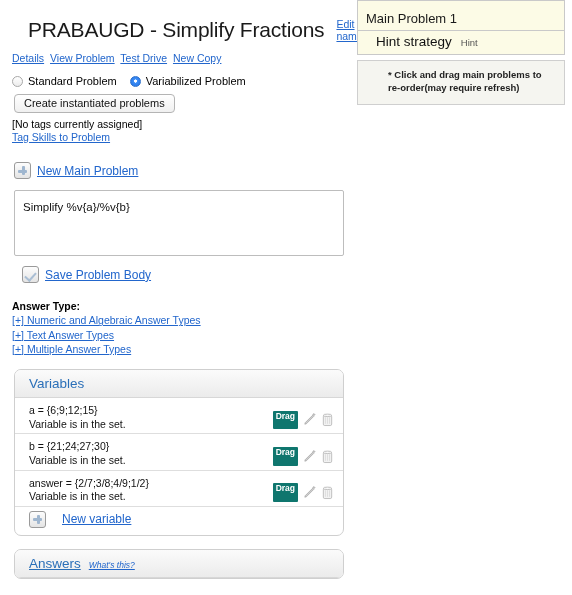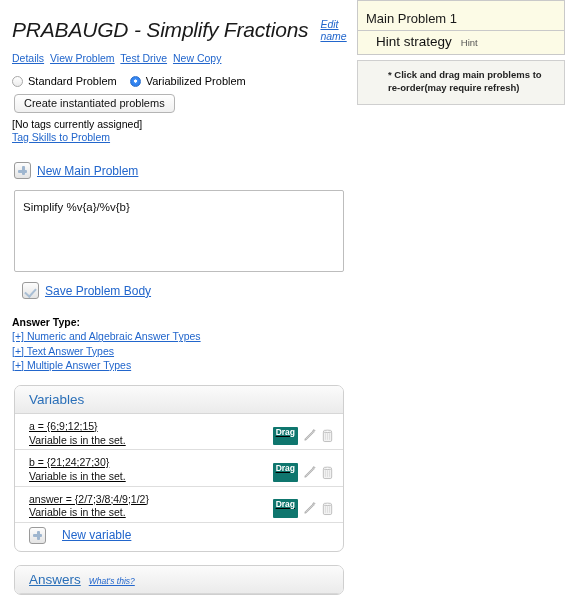--- a/index.html
+++ b/index.html
@@ -29,22 +29,21 @@
   #left-col {
     position: absolute;
     left: 0;
     top: 0;
     width: 352px;
   }
 
   .title-row {
     display: flex;
     align-items: flex-end;
-    padding: 18px 0 0 12px;
-    font-style: italic;
+    padding: 18px 0 0 28px;
   }
   .page-title {
     font-size: 21px;
     font-weight: normal;
     color: #1a1a1a;
     letter-spacing: -0.2px;
     white-space: nowrap;
   }
   .edit-name {
     font-size: 10.5px;
@@ -150,21 +149,21 @@
     gap: 6px;
   }
   .icon-link-row .link { font-size: 12px; }
 
   #new-main-problem-row { padding: 18px 0 0 14px; }
 
   .body-textarea {
     display: block;
     margin: 11px 0 0 14px;
     width: 330px;
-    height: 82px;
+    height: 66px;
     box-sizing: border-box;
     border: 1px solid #bdbdbd;
     border-radius: 2px;
     background: #ffffff;
     font-family: "Liberation Sans", sans-serif;
     font-size: 11.5px;
     color: #111;
     padding: 9px 8px;
     resize: none;
     outline: none;
@@ -213,21 +212,20 @@
 
   .panel-body { padding: 0; }
 
   .var-row {
     display: flex;
     align-items: flex-end;
     justify-content: space-between;
     padding: 6px 9px 2px 14px;
     border-bottom: 1px solid #dedede;
     min-height: 22px;
-    text-decoration: underline;
   }
   .var-row:last-of-type { border-bottom: 1px solid #dedede; }
   .var-text {
     font-size: 10.5px;
     line-height: 1.3;
     color: #111;
   }
   .row-actions {
     display: flex;
     align-items: center;

